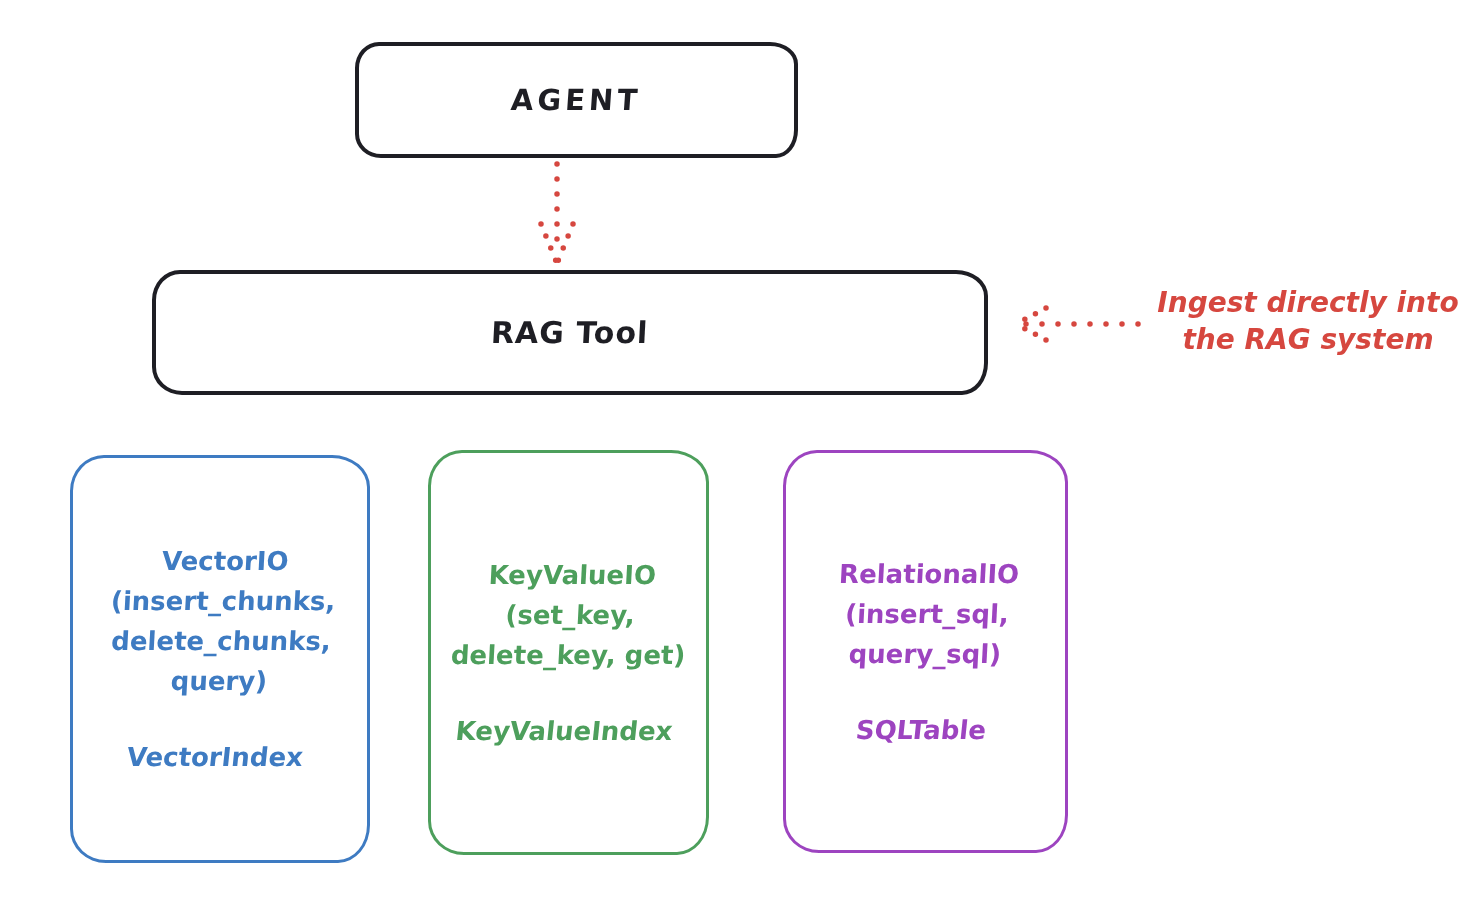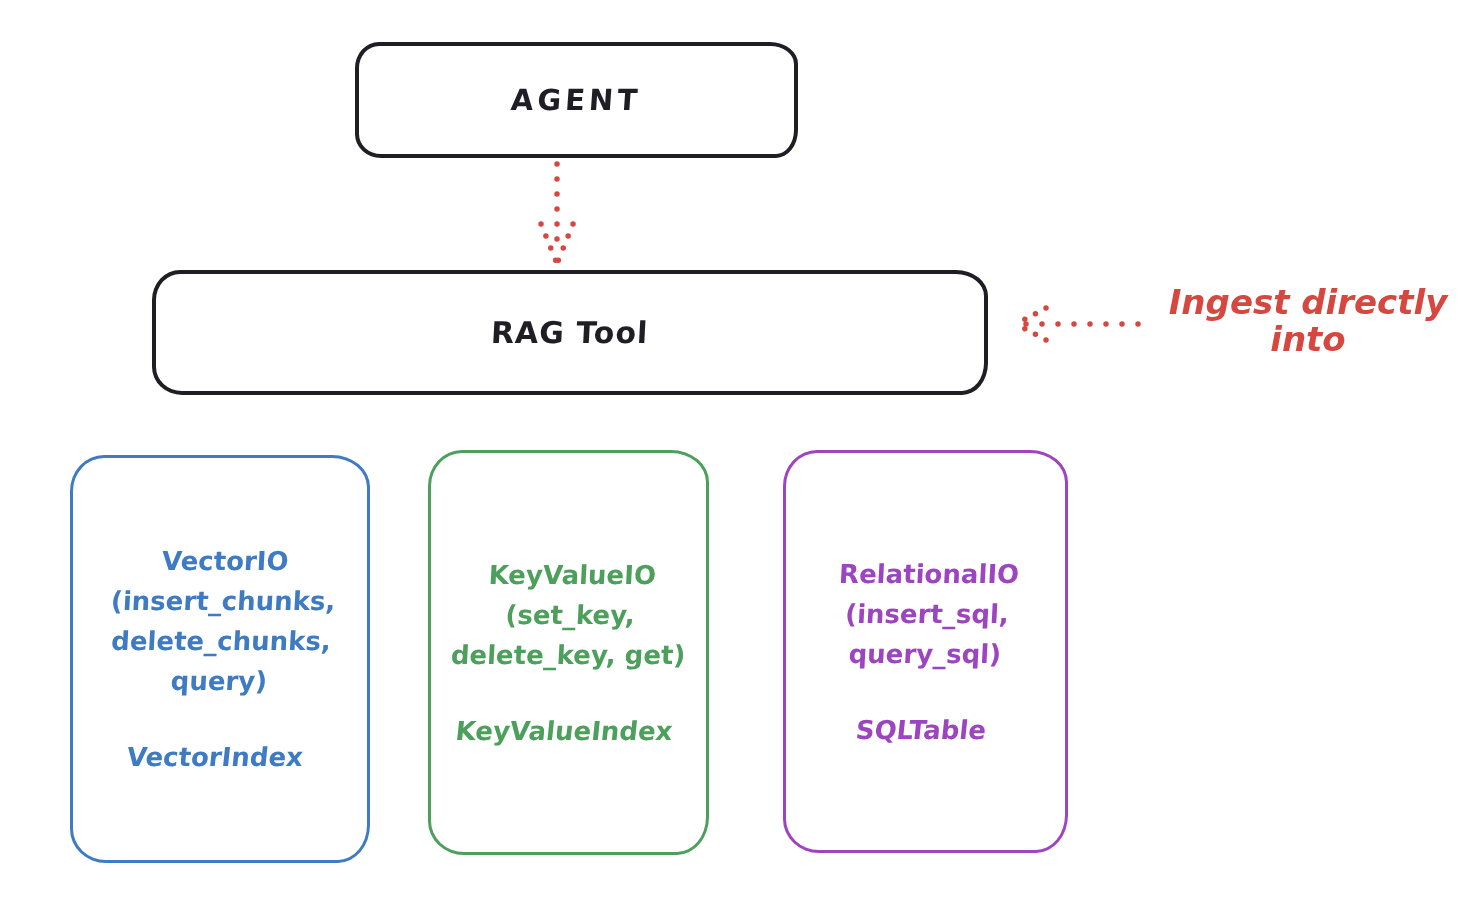--- a/index.html
+++ b/index.html
@@ -64,21 +64,21 @@
     text-align: center;
     font-size: 26px;
     font-weight: 600;
     line-height: 40px;
     transform: skewX(-3deg);
   }
   .annotation {
     position: absolute;
     left: 1138px; top: 284px; width: 340px;
     text-align: center;
-    font-size: 34px;
+    font-size: 28px;
     font-weight: 700;
     font-style: italic;
     line-height: 37px;
   }
   .arrow-svg { position: absolute; }
 </style>
 </head>
 <body>
 
 <div class="canvas">
@@ -98,20 +98,21 @@
   </div>
 
   <svg class="arrow-svg" style="left:1008px; top:302px;" width="135" height="44" viewBox="0 0 135 44">
     <path d="M130 22 L16 22" fill="none" stroke-width="5.5" stroke-linecap="round" stroke-dasharray="0 16" stroke="#d6473f"></path>
     <path d="M38 6 L10 21" fill="none" stroke-width="5.5" stroke-linecap="round" stroke-dasharray="0 12" stroke="#d6473f"></path>
     <path d="M38 38 L10 23" fill="none" stroke-width="5.5" stroke-linecap="round" stroke-dasharray="0 12" stroke="#d6473f"></path>
   </svg>
 
   <div class="annotation" style="color: rgb(214, 71, 63);">
     <div>Ingest directly into</div>
+    <div>the RAG system</div>
   </div>
 
   <div class="node col-box col-vector" style="border-color: rgb(62, 123, 194); color: rgb(62, 123, 194);">
     <div class="col-text">
       <div>VectorIO</div>
       <div>(insert_chunks,</div>
       <div>delete_chunks,</div>
       <div>query)</div>
       <div class="index-label">VectorIndex</div>
     </div>

